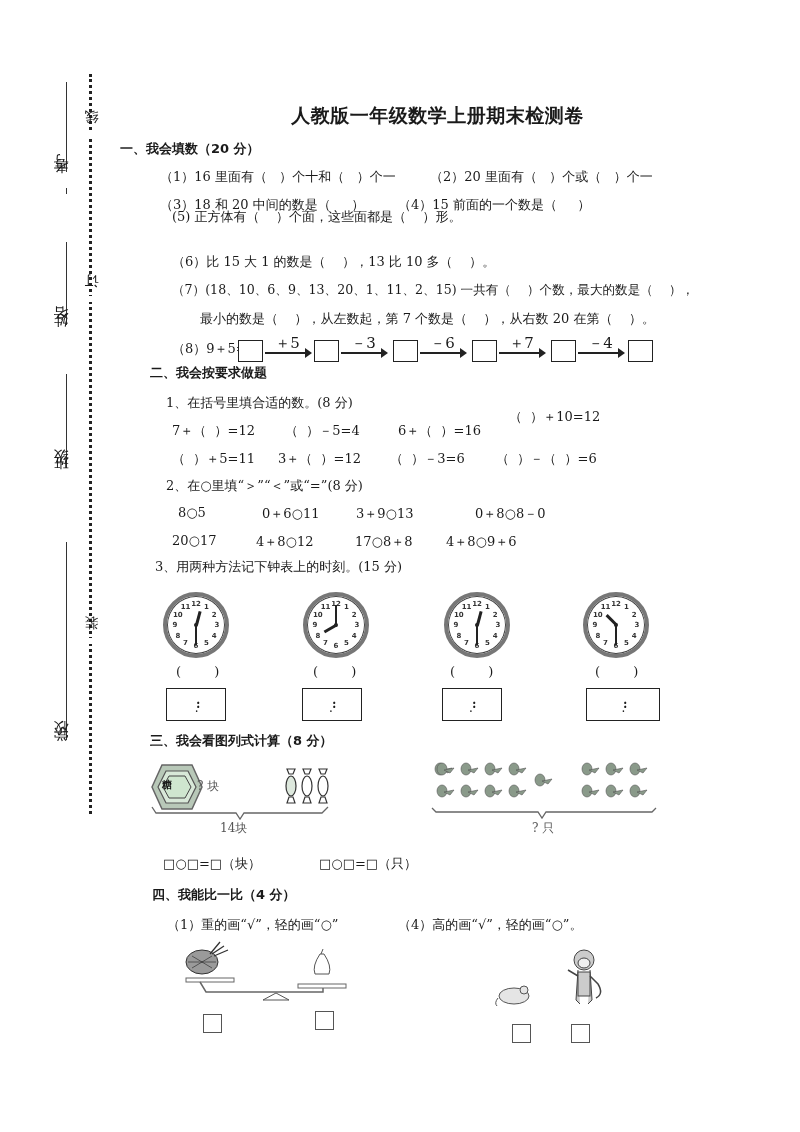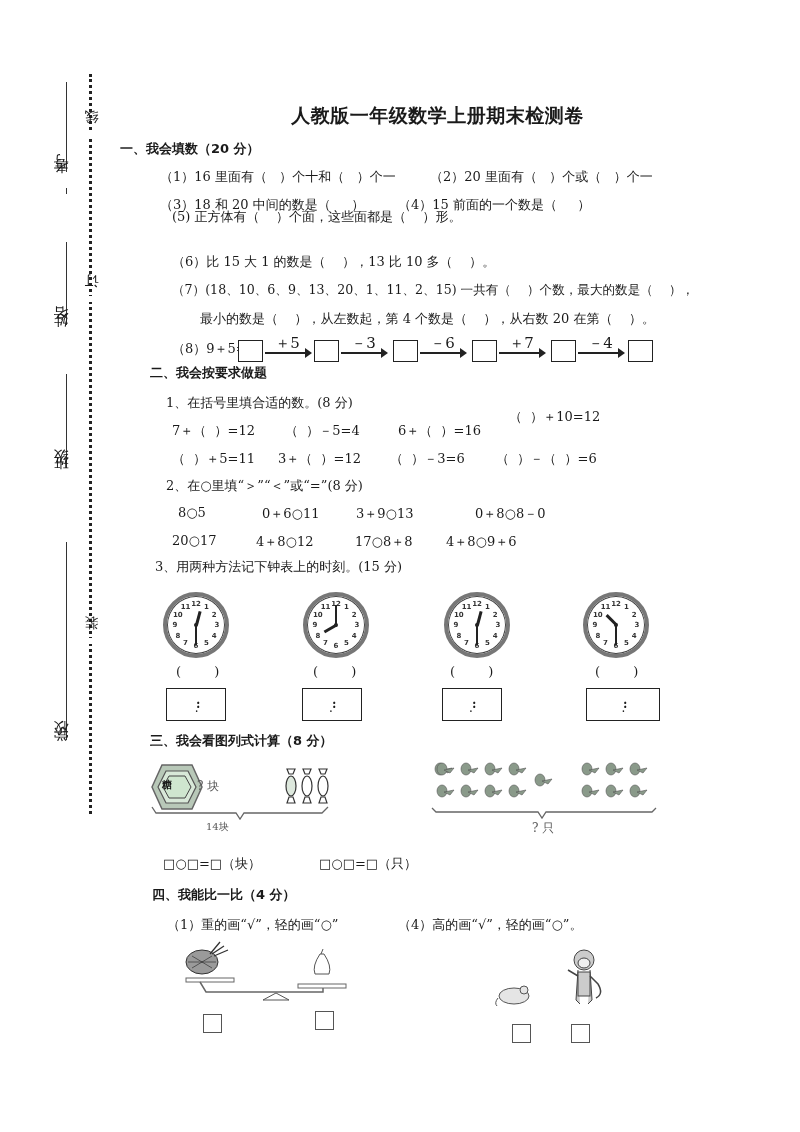--- a/index.html
+++ b/index.html
@@ -55,21 +55,21 @@
 <div class="title">人教版一年级数学上册期末检测卷</div>
 
 <div class="sec" style="left:120px;top:140px">一、我会填数（20 分）</div>
 <div class="line" style="left:148px;top:168px">（1）16 里面有（   ）个十和（   ）个一</div>
 <div class="line" style="left:418px;top:168px">（2）20 里面有（   ）个或（   ）个一</div>
 <div class="line" style="left:148px;top:196px">（3）18 和 20 中间的数是（     ）</div>
 <div class="line" style="left:386px;top:196px">（4）15 前面的一个数是（     ）</div>
 <div class="line" style="left:160px;top:208px">(5) 正方体有（    ）个面，这些面都是（    ）形。</div>
 <div class="line" style="left:160px;top:253px">（6）比 15 大 1 的数是（    ），13 比 10 多（    ）。</div>
 <div class="line" style="left:160px;top:282px;font-size:12.6px">（7）(18、10、6、9、13、20、1、11、2、15) 一共有（    ）个数，最大的数是（    ），</div>
-<div class="line" style="left:188px;top:310px">最小的数是（    ），从左数起，第 4 个数是（    ），从右数 20 在第（    ）。</div>
+<div class="line" style="left:188px;top:310px">最小的数是（    ），从左数起，第 7 个数是（    ），从右数 20 在第（    ）。</div>
 <div class="line" style="left:160px;top:340px">（8）9＋5=</div>
 
 <div class="box" style="left:238px;top:340px"></div>
 <div class="arrow" style="left:265px;top:352px;width:45px"></div>
 <div class="oplabel" style="left:265px;top:334px;width:45px">＋5</div>
 <div class="box" style="left:314px;top:340px"></div>
 <div class="arrow" style="left:341px;top:352px;width:45px"></div>
 <div class="oplabel" style="left:341px;top:334px;width:45px">－3</div>
 <div class="box" style="left:393px;top:340px"></div>
 <div class="arrow" style="left:420px;top:352px;width:45px"></div>
@@ -218,21 +218,21 @@
       <path d="M19,37 L27,37 L25,31 L21,31 Z"></path>
     <path d="M35,3 L43,3 L41,8 L37,8 Z"></path>
       <ellipse cx="39" cy="20" rx="5" ry="10"></ellipse>
       <path d="M35,37 L43,37 L41,31 L37,31 Z"></path>
   </g>
 </svg>
 
 <svg class="abs" style="left:150px;top:805px" width="180" height="18">
   <path d="M2,2 L6,8 L86,8 L90,14 L94,8 L172,8 L178,2" fill="none" stroke="#666" stroke-width="1.3"></path>
 </svg>
-<div class="abs gray" style="left:206px;top:820px;font-size:10px">14块</div>
+<div class="abs gray" style="left:220px;top:820px;font-size:12px">14块</div>
 
 <svg class="abs" style="left:432px;top:760px" width="225" height="48">
   <g fill="#8a9a8a" stroke="#555" stroke-width="0.6">
     <g id="b">
         <ellipse cx="8" cy="9" rx="5" ry="6"></ellipse>
         <path d="M10,10 L20,8 L16,13 Z"></path>
       </g>
   </g>
   <g fill="#8a9a8a" stroke="#555" stroke-width="0.6">
     <ellipse cx="10" cy="9" rx="5" ry="6"></ellipse>

